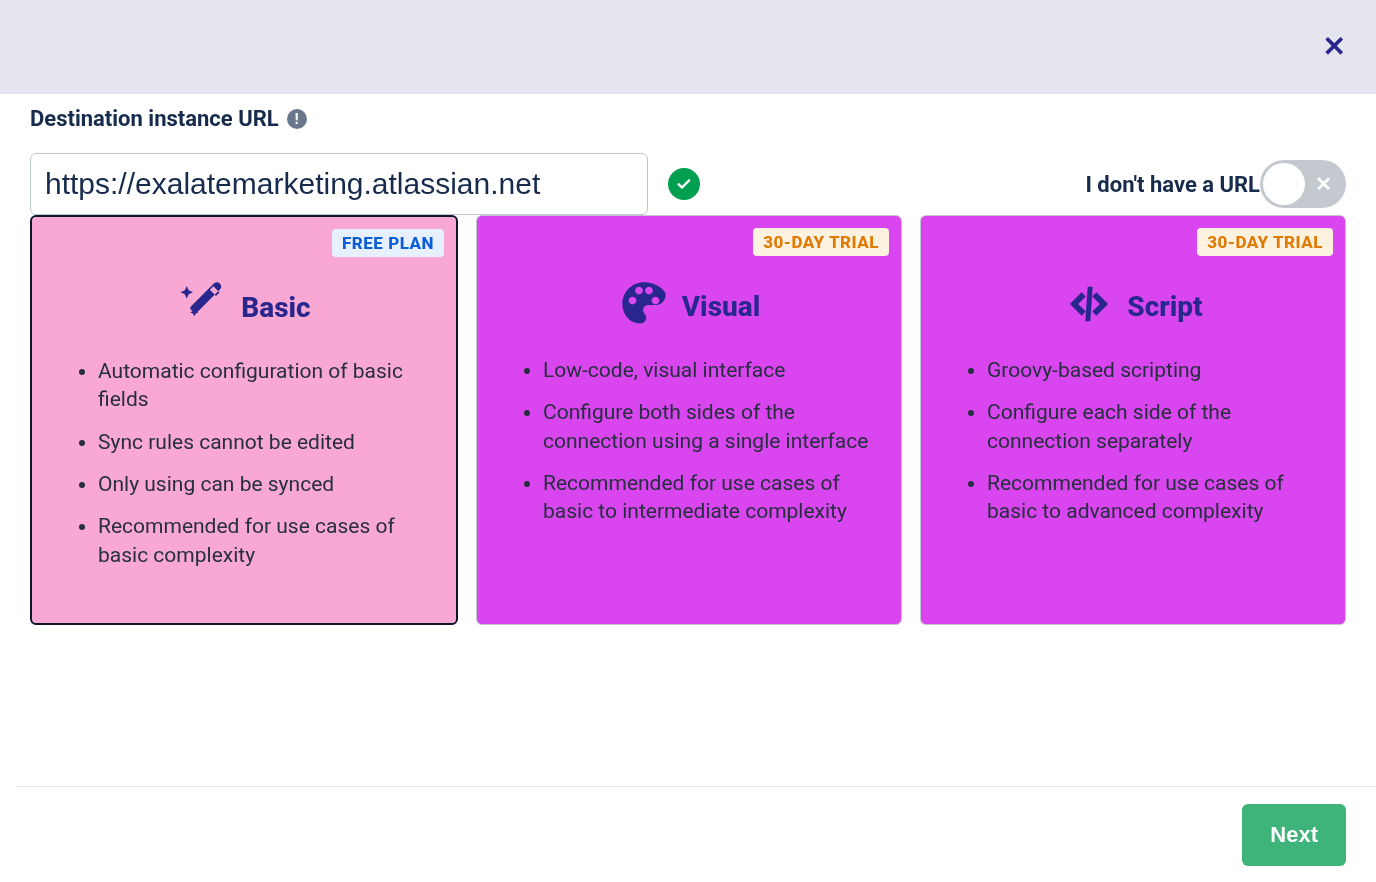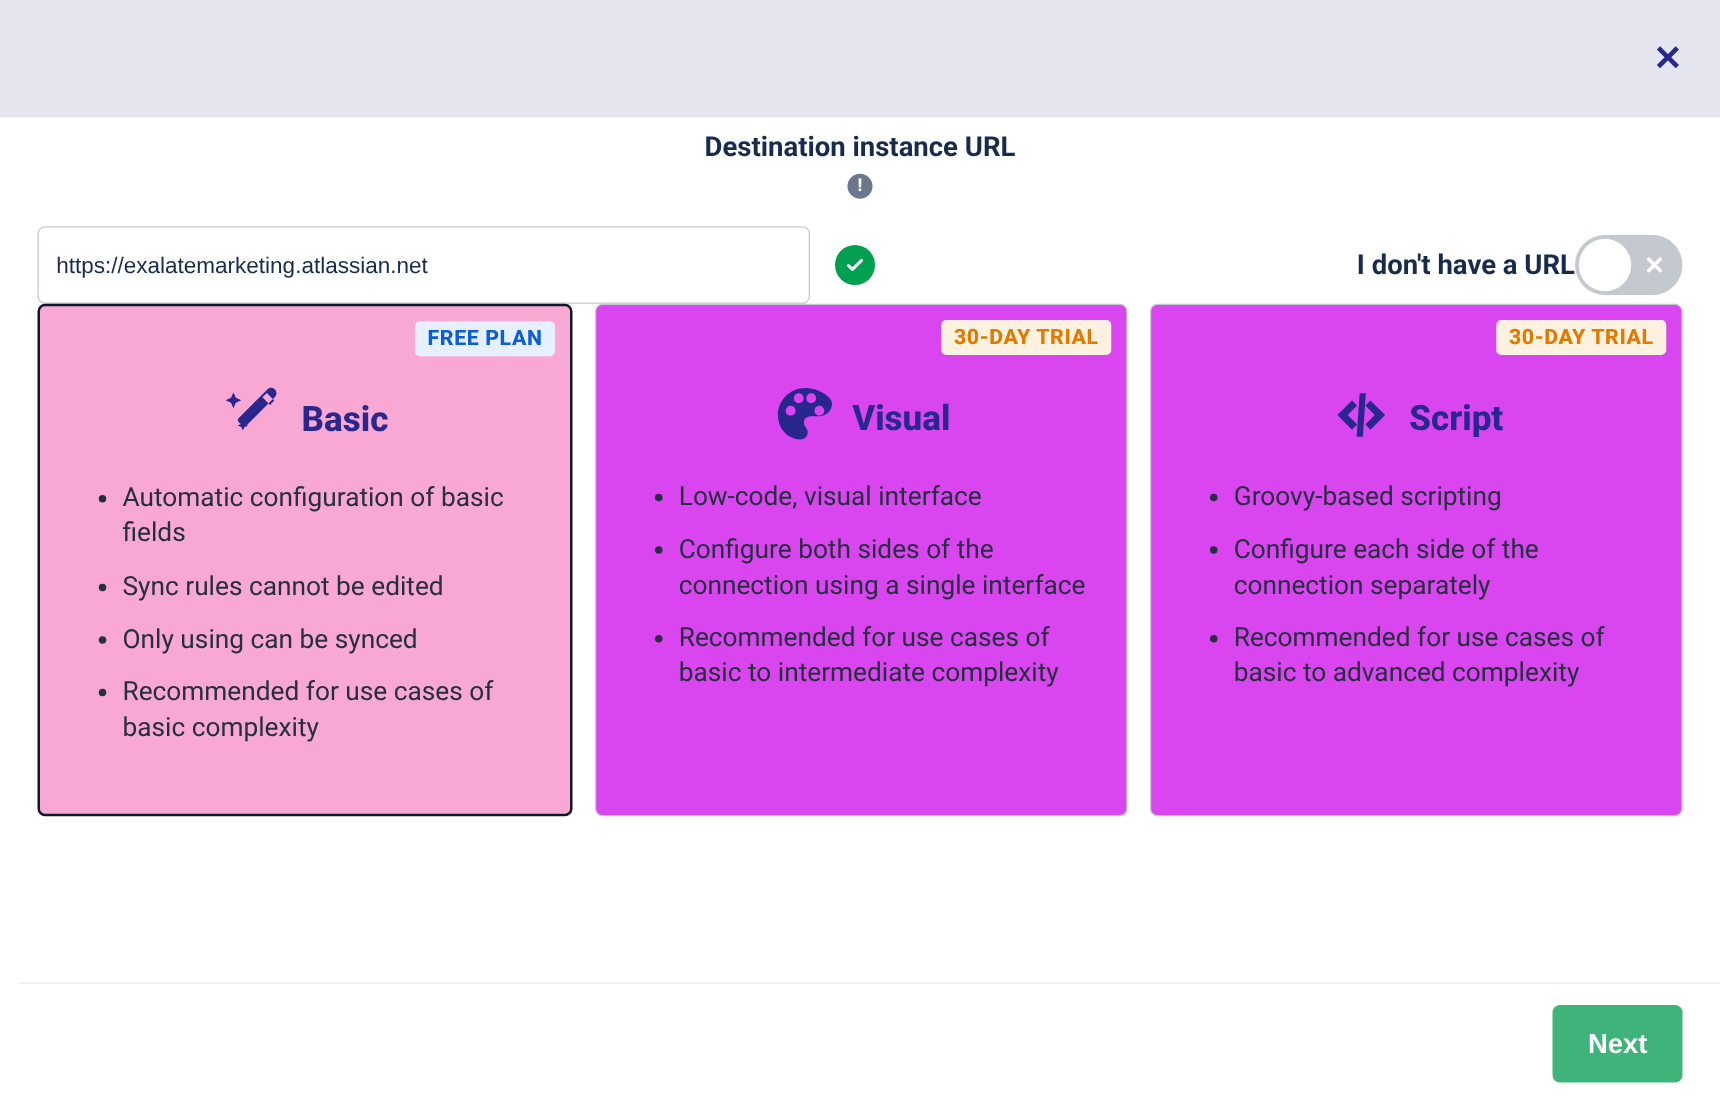--- a/index.html
+++ b/index.html
@@ -39,21 +39,20 @@
     padding: 12px 30px 0 30px;
   }
   .field-label {
     font-size: 22px;
     font-weight: 700;
     color: #172b4d;
     display: flex;
     align-items: center;
     gap: 8px;
     margin-bottom: 22px;
-    flex-direction: column;
   }
   .info-icon {
     width: 20px;
     height: 20px;
     border-radius: 50%;
     background: #6b778c;
     color: #fff;
     font-size: 14px;
     font-weight: 800;
     display: inline-flex;
@@ -71,21 +70,21 @@
     align-items: center;
     gap: 20px;
     flex: 1;
   }
   .url-input {
     width: 618px;
     height: 62px;
     border: 1px solid #c1c7d0;
     border-radius: 6px;
     padding: 0 14px;
-    font-size: 18px;
+    font-size: 30px;
     color: #172b4d;
     outline: none;
   }
   .check-icon {
     width: 32px;
     height: 32px;
     border-radius: 50%;
     background: #00a050;
     display: inline-flex;
     align-items: center;

